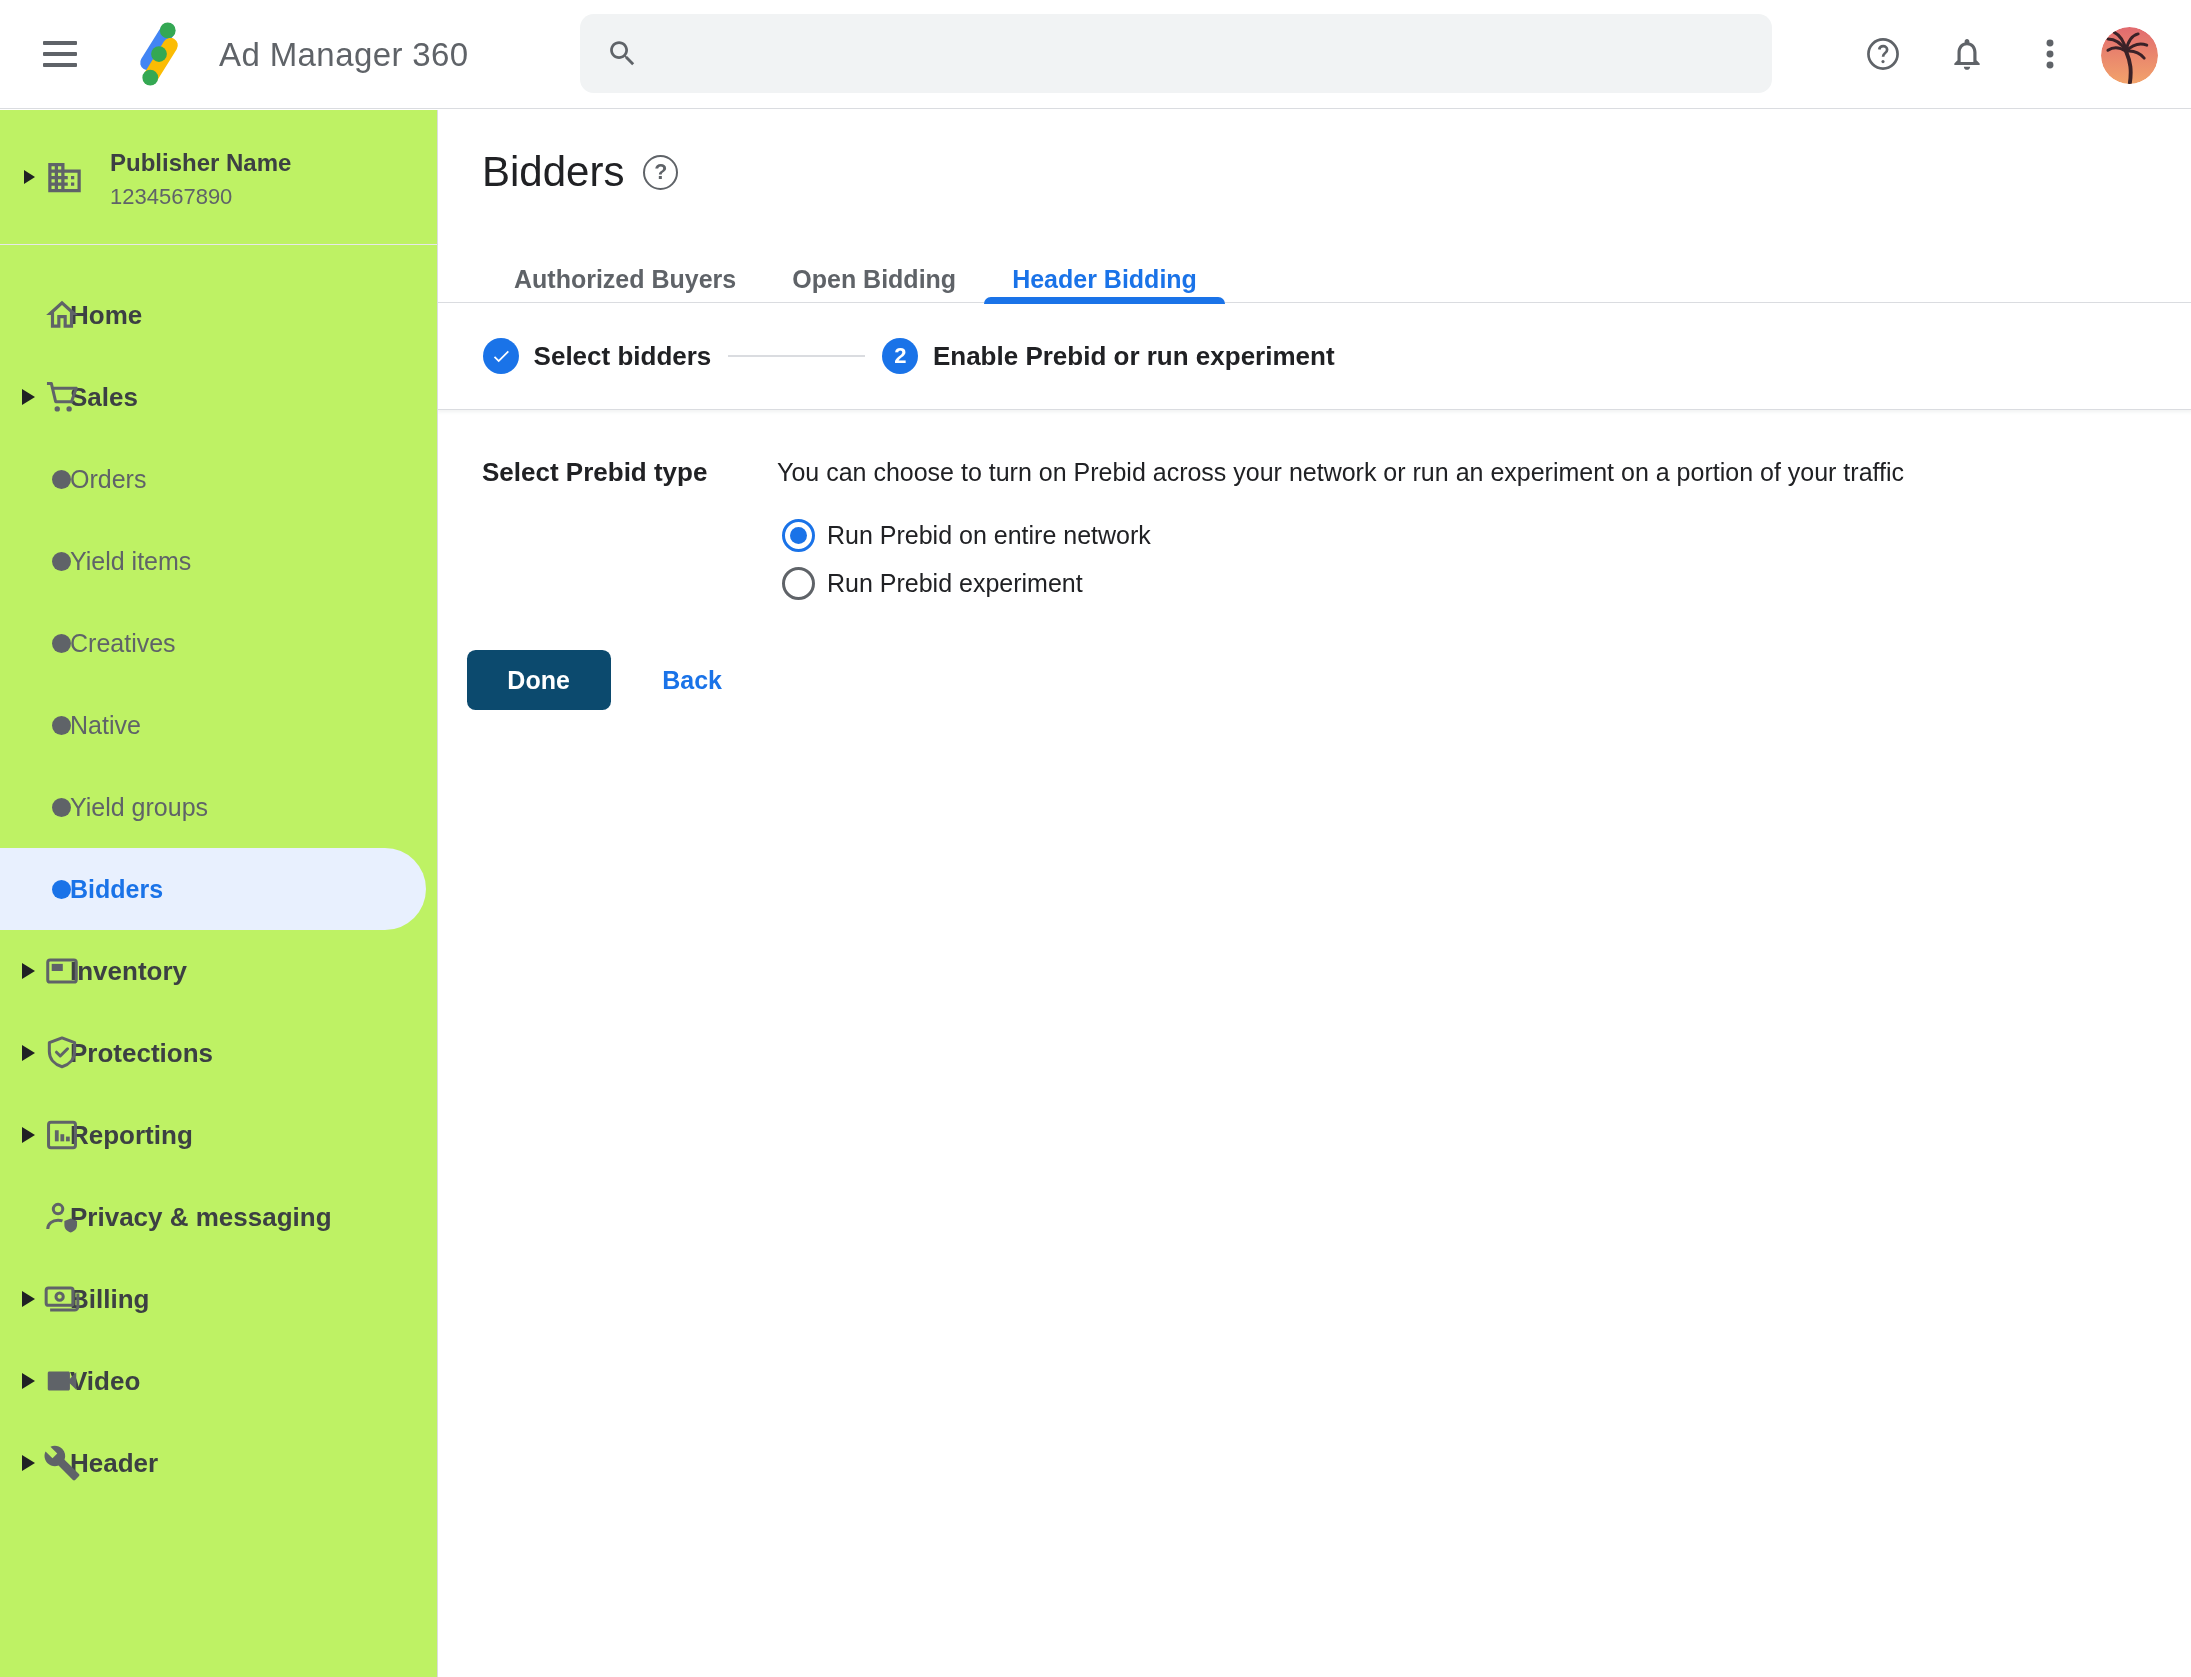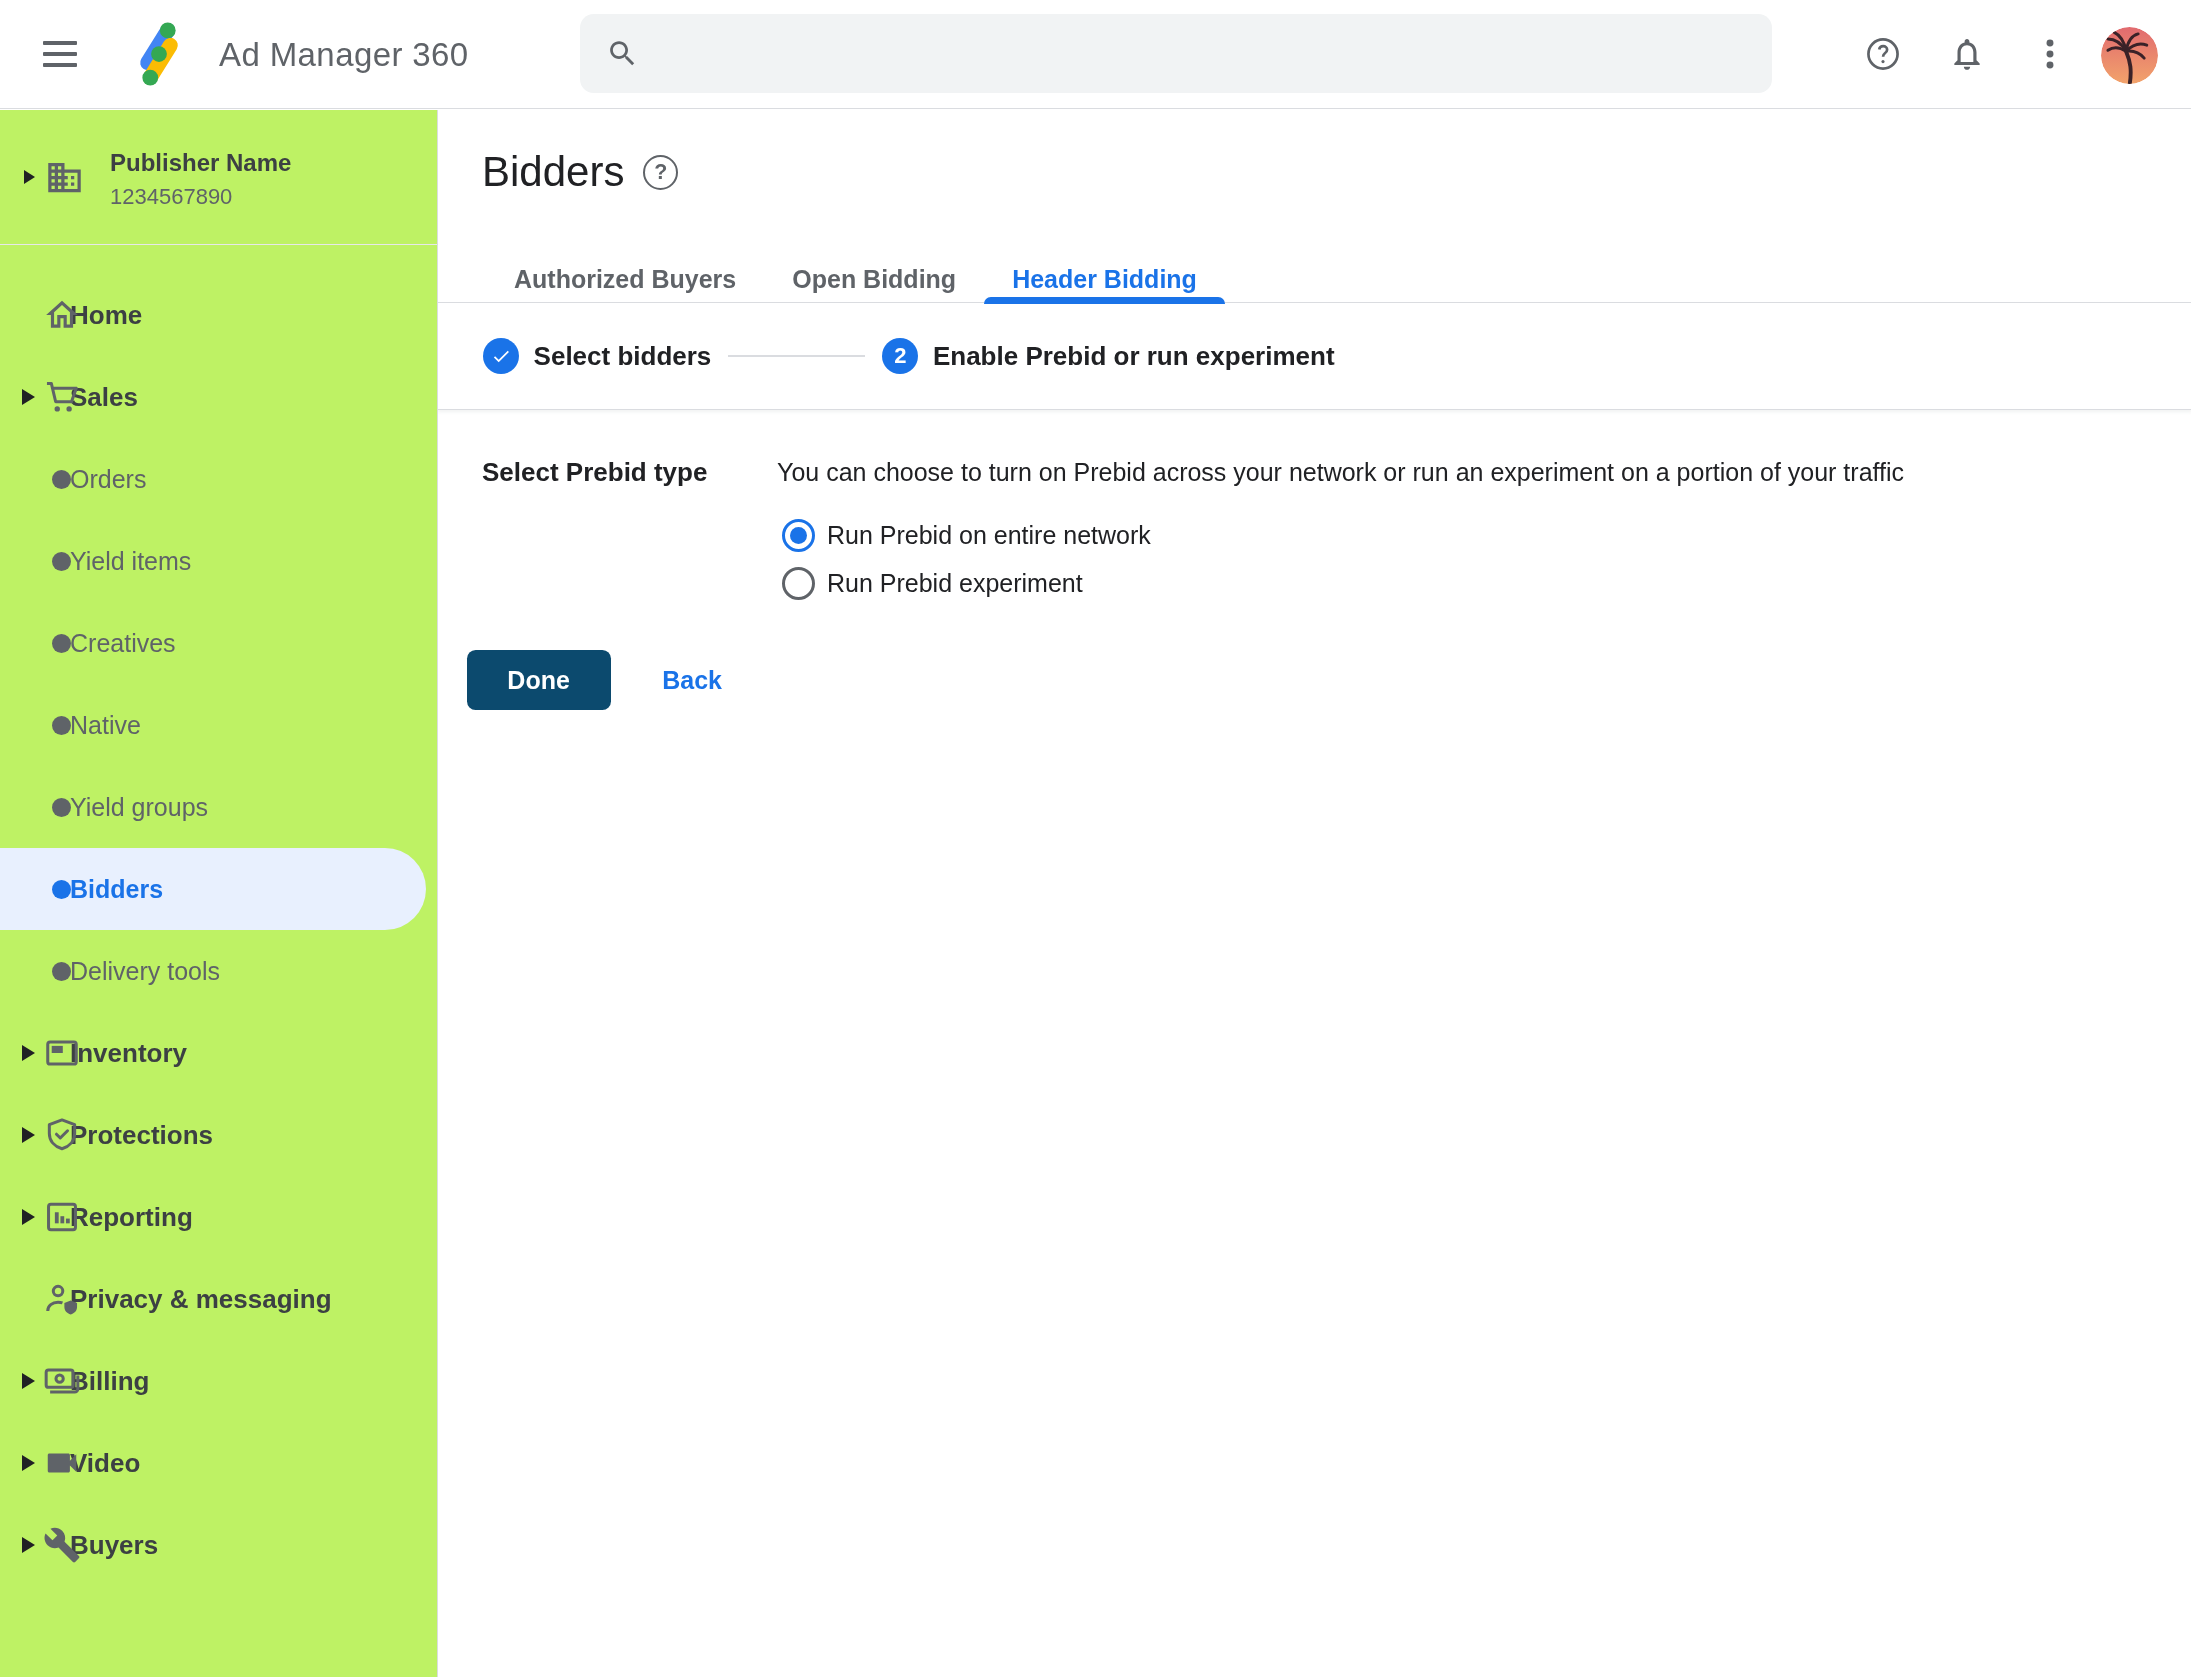--- a/index.html
+++ b/index.html
@@ -200,24 +200,20 @@
       <span class="nav-label">Native</span>
     </li>
     <li class="nav-item sub">
       <span class="bullet"></span>
       <span class="nav-label">Yield groups</span>
     </li>
     <li class="nav-item sub selected">
       <span class="bullet"></span>
       <span class="nav-label">Bidders</span>
     </li>
-    <li class="nav-item sub">
-      <span class="bullet"></span>
-      <span class="nav-label">Delivery tools</span>
-    </li>
 
     <li class="nav-item">
       <span class="arrow tri-right"></span>
       <span class="nav-icon">
         <svg viewBox="0 0 24 24" fill="none" stroke="currentColor" stroke-width="1.9">
           <rect x="3" y="5" width="18" height="14" rx="1.5"></rect>
           <rect x="5.5" y="7.5" width="7" height="4.5" fill="currentColor" stroke="none"></rect>
         </svg>
       </span>
       <span class="nav-label">Inventory</span>
@@ -282,21 +278,21 @@
       <span class="nav-label">Video</span>
     </li>
 
     <li class="nav-item">
       <span class="arrow tri-right"></span>
       <span class="nav-icon">
         <svg viewBox="0 0 24 24" fill="currentColor">
           <path d="M22.7 19l-9.1-9.1c.9-2.3.4-5-1.5-6.9-2-2-5-2.4-7.4-1.3L9 6 6 9 1.6 4.7C.4 7.1.9 10.1 2.9 12.1c1.9 1.9 4.6 2.4 6.9 1.5l9.1 9.1c.4.4 1 .4 1.4 0l2.3-2.3c.5-.4.5-1.1.1-1.4z"></path>
         </svg>
       </span>
-      <span class="nav-label">Buyers</span>
+      <span class="nav-label">Header</span>
     </li>
   </ul>
 </nav>
 
 <main class="main">
   <div class="page-title-row">
     <h1 class="page-title">Bidders</h1>
     <span class="help-circle">?</span>
   </div>
 

